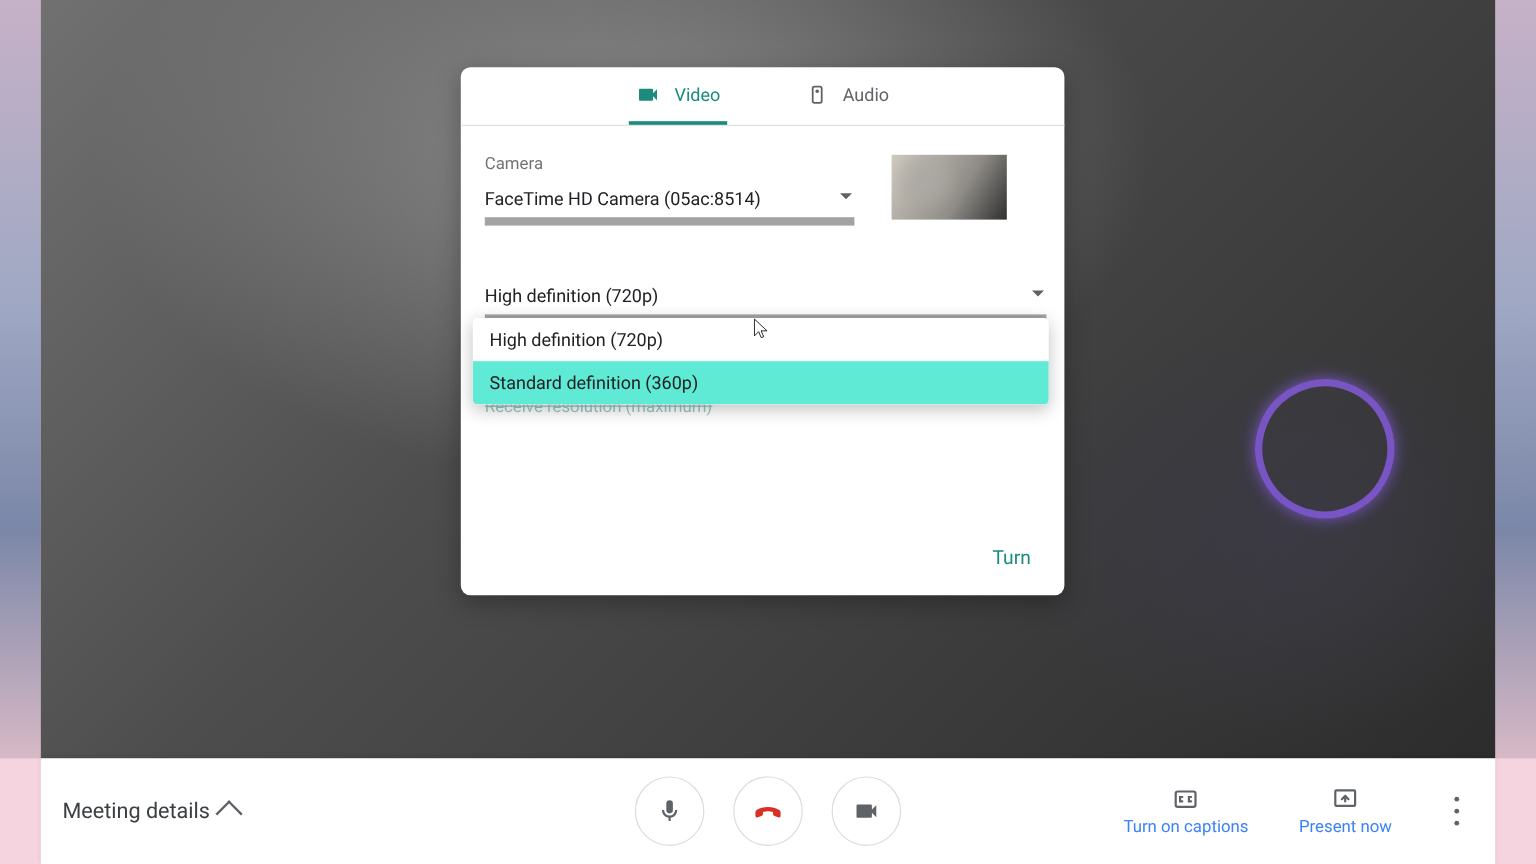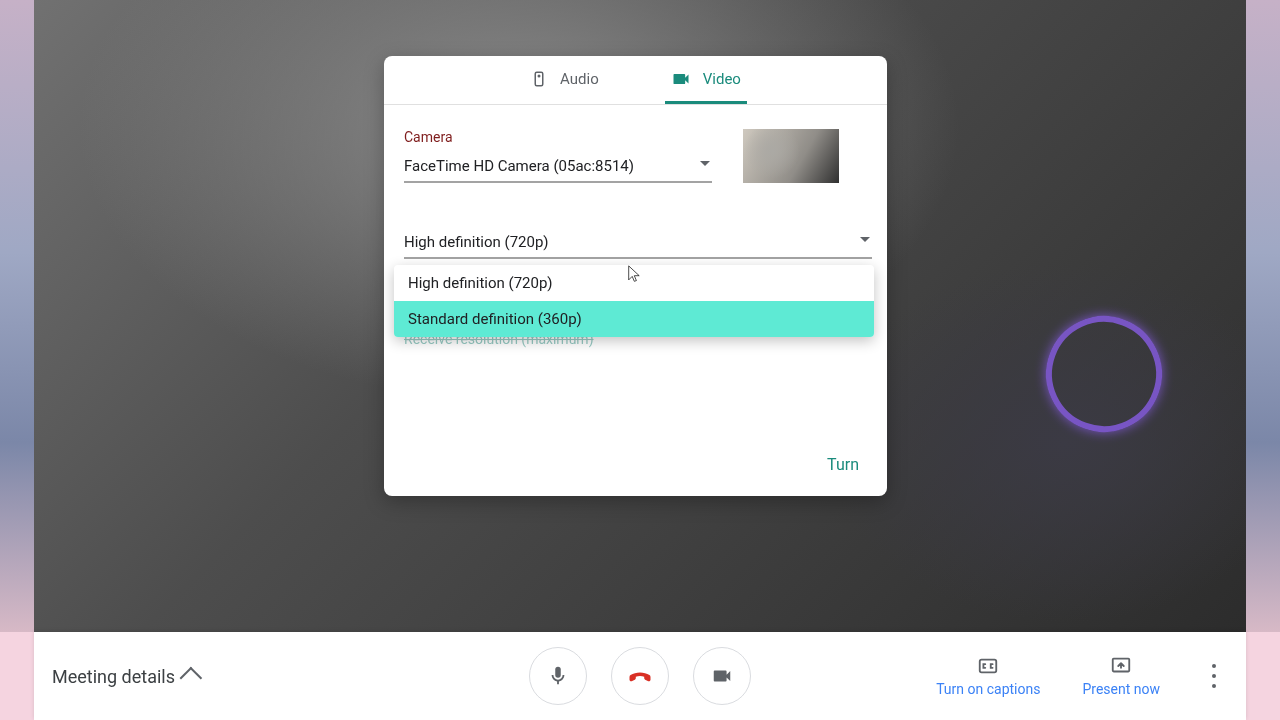--- a/index.html
+++ b/index.html
@@ -166,29 +166,29 @@
   .dialog .tab.active svg { fill: #1a8b7c; }
   .dialog .tab svg { fill: #5f6368; }
 
   .dialog .body {
     position: relative;
     flex: 1;
     padding: 24px 20px 0 20px;
   }
 
   .dialog .grp-label {
-    color: #7f1d1d;
+    color: #737373;
     font-size: 14px;
     margin-bottom: 8px;
   }
 
   .dialog .select {
     position: relative;
     width: 288px;
-    border-bottom: 2px solid #a3a3a3;
+    border-bottom: 7px solid #a3a3a3;
     padding: 4px 20px 6px 0;
     font-size: 15px;
     color: #202124;
     cursor: pointer;
   }
   .dialog .select .tri {
     position: absolute;
     right: 2px; top: 8px;
     width: 0; height: 0;
     border-left: 5px solid transparent;
@@ -270,33 +270,33 @@
 <div class="side-strip left"></div>
 <div class="side-strip right"></div>
 
 <div class="video-bg">
   <div class="mic-ring"></div>
 </div>
 
 <div class="dialog">
 
   <div class="tabs">
+    <div class="tab active">
+      <svg width="20" height="20" viewBox="0 0 24 24">
+        <path d="M17 10.5V7a1 1 0 0 0-1-1H4a1 1 0 0 0-1 1v10a1 1 0 0 0 1 1h12a1 1 0 0 0 1-1v-3.5l4 4v-11l-4 4z"></path>
+      </svg>
+      <span>Video</span>
+    </div>
     <div class="tab">
       <svg width="18" height="18" viewBox="0 0 24 24">
         <path d="M7 4h10v2h-2v14h-2v-6h-2v6H9V6H7z" fill="none"></path>
         <rect x="7" y="3" width="10" height="18" rx="2" fill="none" stroke="#5f6368" stroke-width="2"></rect>
         <circle cx="12" cy="8" r="2" fill="#5f6368"></circle>
       </svg>
       <span>Audio</span>
-    </div>
-    <div class="tab active">
-      <svg width="20" height="20" viewBox="0 0 24 24">
-        <path d="M17 10.5V7a1 1 0 0 0-1-1H4a1 1 0 0 0-1 1v10a1 1 0 0 0 1 1h12a1 1 0 0 0 1-1v-3.5l4 4v-11l-4 4z"></path>
-      </svg>
-      <span>Video</span>
     </div>
   </div>
 
   <div class="body">
 
     <div>
       <div class="grp-label">Camera</div>
       <div class="select">
         <span>FaceTime HD Camera (05ac:8514)</span>
         <span class="tri"></span>

